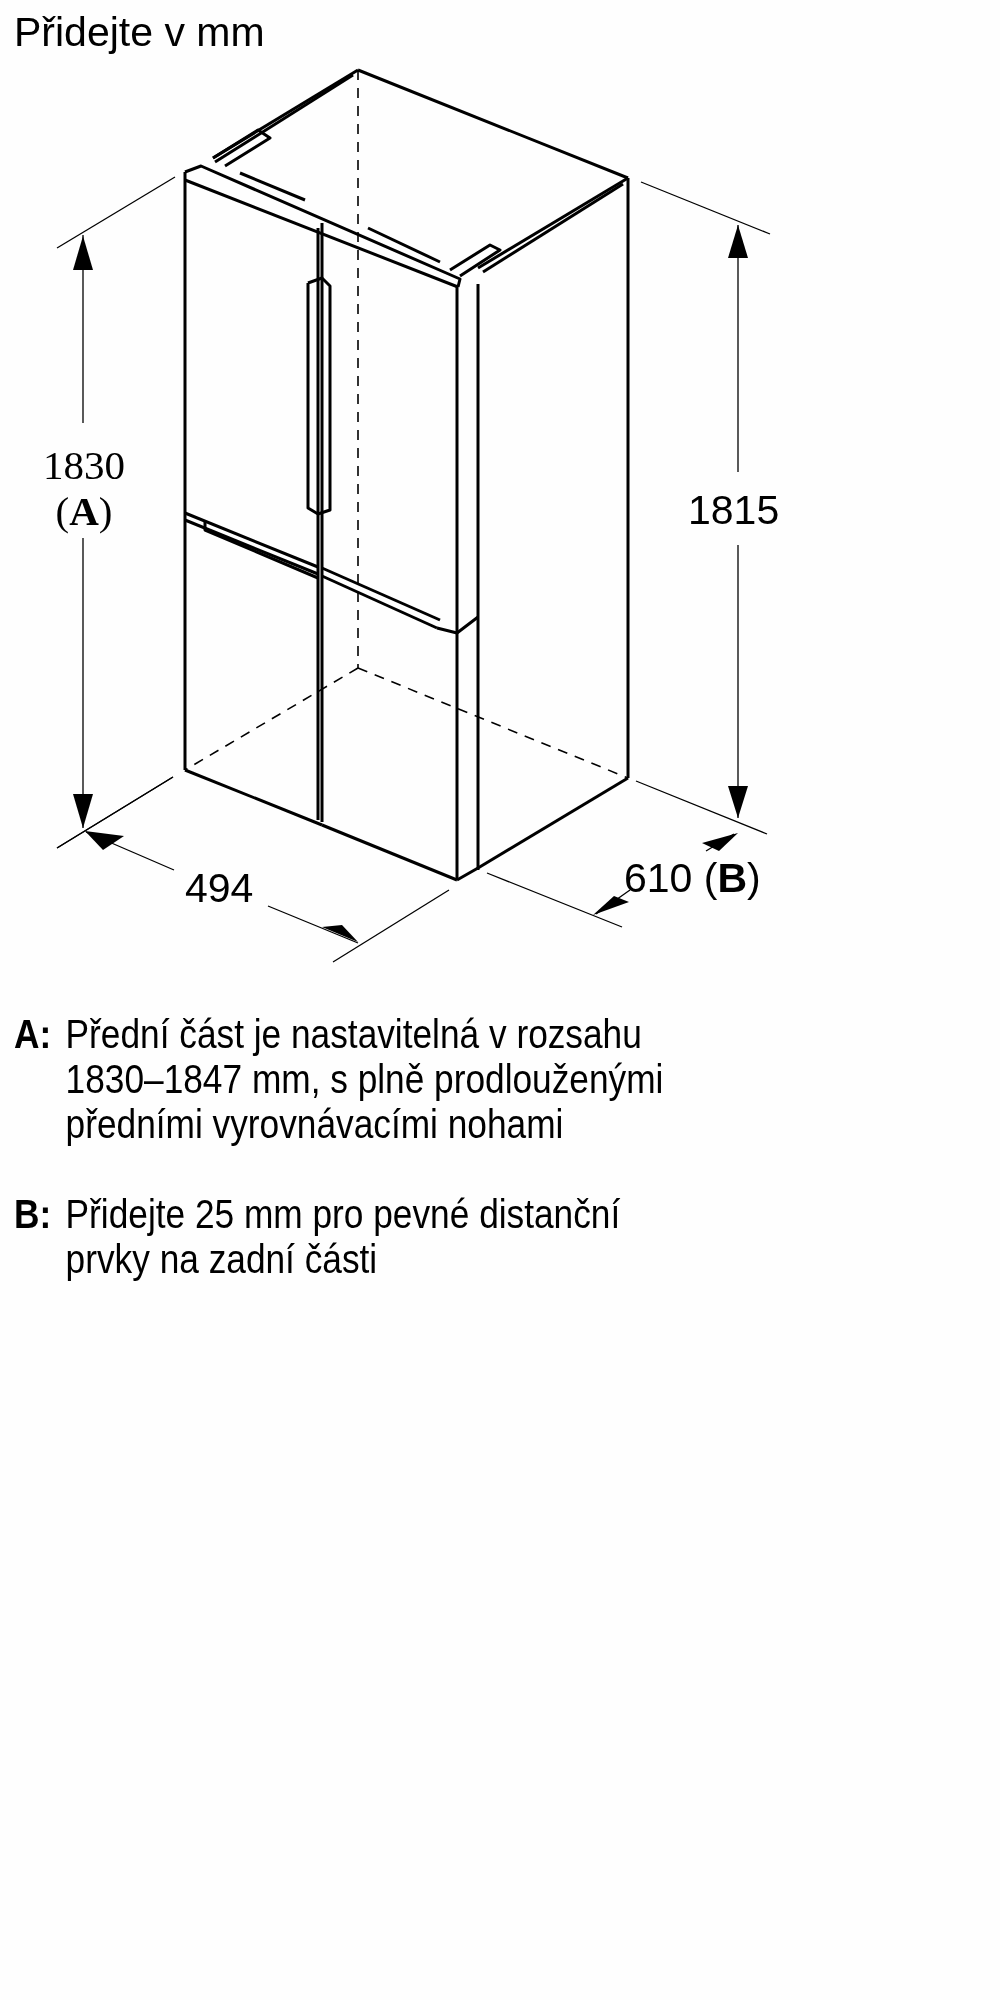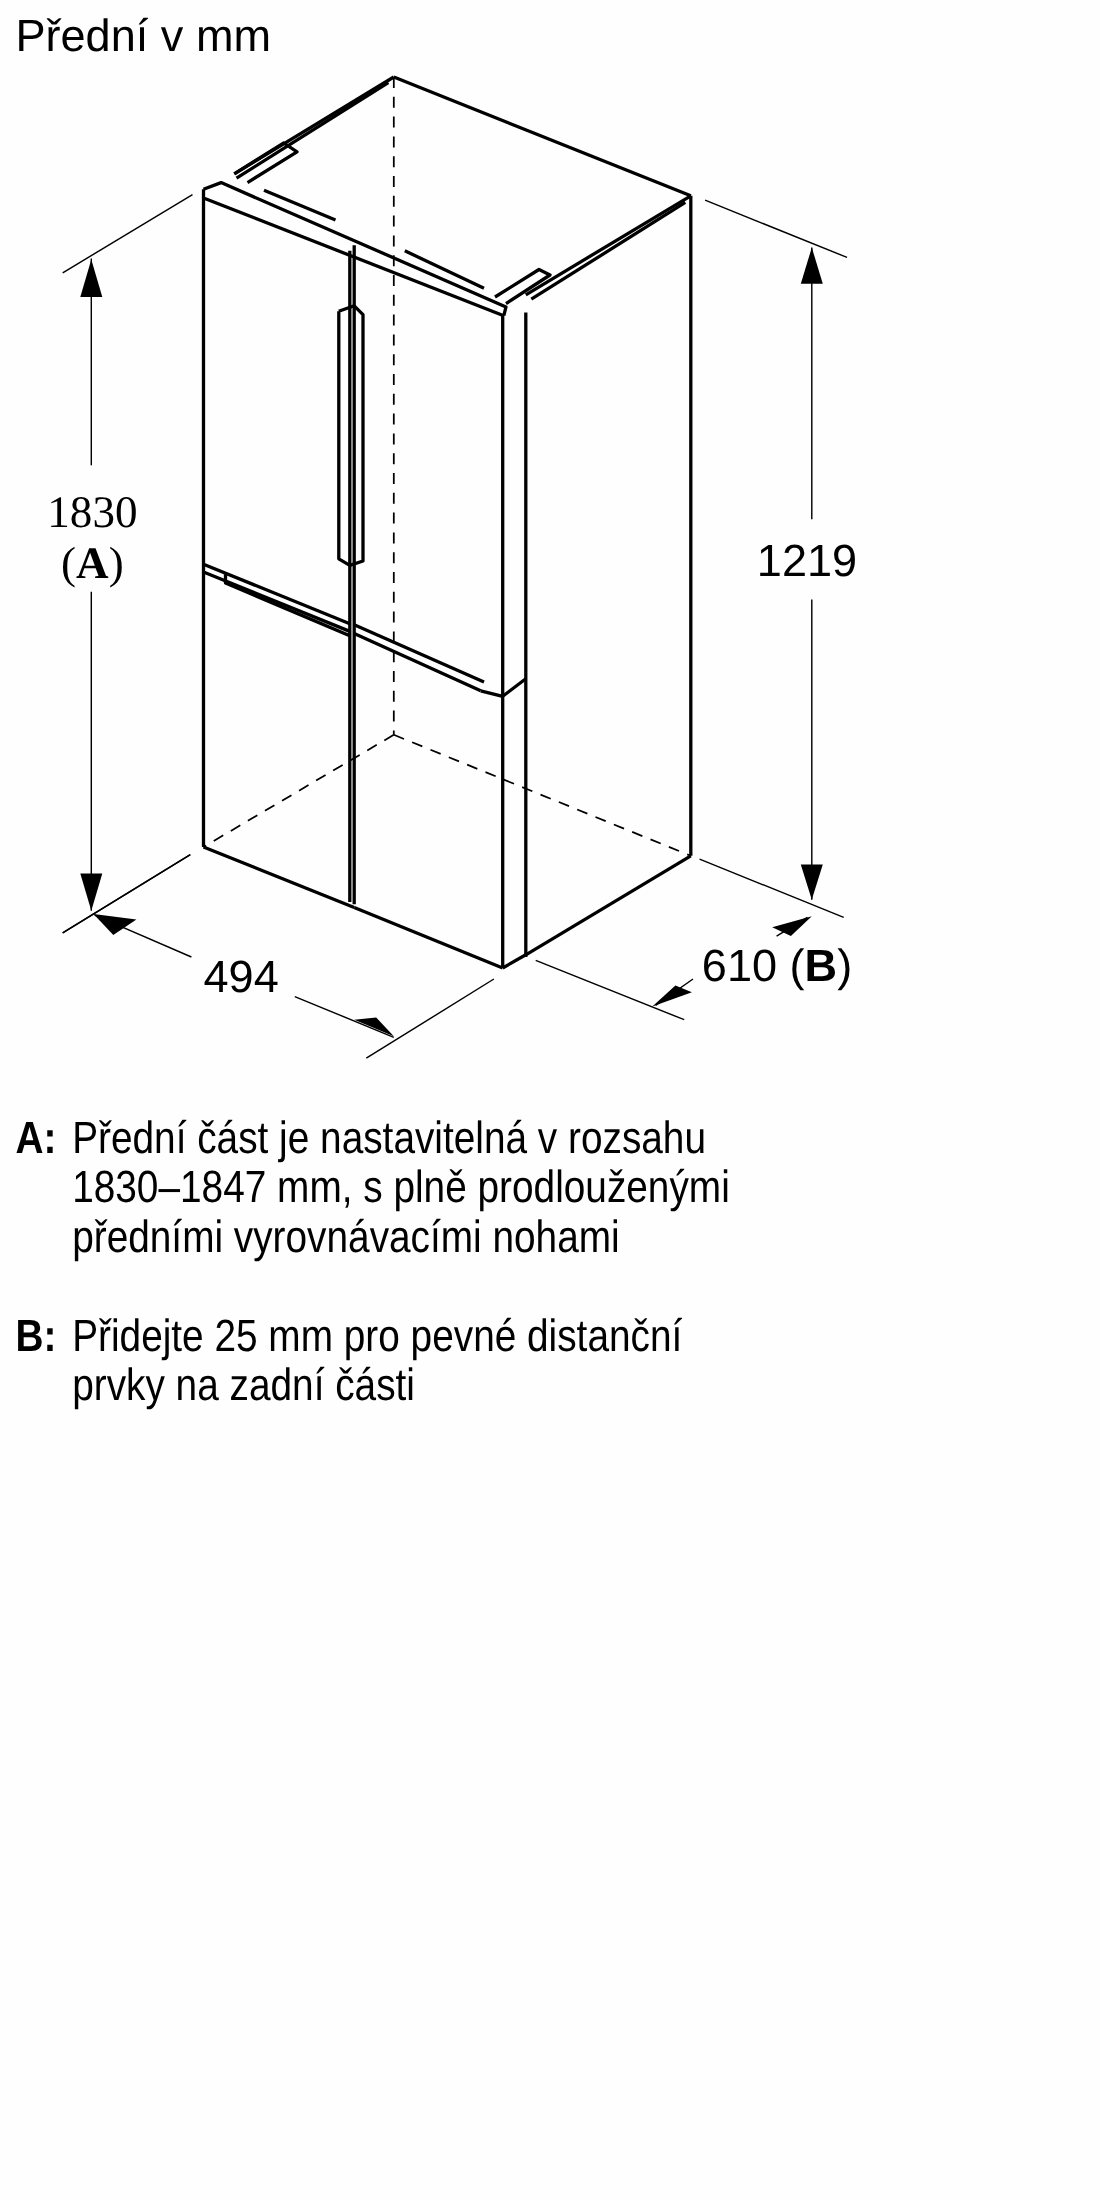--- a/index.html
+++ b/index.html
@@ -10,21 +10,21 @@
   .dim-label b { font-weight:bold; }
   .notes { position:absolute; left:14px; top:1012px; width:980px; }
   .note { position:relative; padding-left:60px; font-size:41px; line-height:45px; margin-bottom:45px; transform-origin:left top; }
   .note .key { position:absolute; left:0; top:0; font-weight:bold; }
   .note .text { display:block; }
   .line { display:block; }
 </style>
 </head>
 <body>
 
-<div class="title">Přední v mm</div>
+<div class="title">Přidejte v mm</div>
 
 <svg class="drawing" width="1000" height="1000" viewBox="0 0 1000 1000" xmlns="http://www.w3.org/2000/svg">
   <g fill="none" stroke="#000" stroke-width="3" stroke-linejoin="round">
 
     <line x1="358" y1="70" x2="628" y2="178"></line>
 
     <line x1="358" y1="70" x2="213" y2="158"></line>
     <line x1="353" y1="75" x2="215" y2="162"></line>
 
     <line x1="628" y1="178" x2="628" y2="778"></line>
@@ -114,28 +114,28 @@
     <polygon points="738,833 702,843 719,851"></polygon>
   </g>
 </svg>
 
 <div class="dim-label" style="left:33px; top:442px; text-align:center; width:102px;font-family:Liberation Serif, serif;">
   <span>1830</span><br>
   <span>(</span><b>A</b><span>)</span>
 </div>
 
 <div class="dim-label" style="left:688px; top:487px;">
-  <span>1219</span>
+  <span>1815</span>
 </div>
 
 <div class="dim-label" style="left:185px; top:865px;">
   <span>494</span>
 </div>
 
-<div class="dim-label" style="left:638px; top:855px;">
+<div class="dim-label" style="left:624px; top:855px;">
   <span>610</span><span> (</span><b>B</b><span>)</span>
 </div>
 
 <div class="notes">
   <div class="note" style="transform:scaleX(0.86);">
     <span class="key">A:</span>
     <span class="text">
       <span class="line">Přední část je nastavitelná v rozsahu</span>
       <span class="line">1830–1847 mm, s plně prodlouženými</span>
       <span class="line">předními vyrovnávacími nohami</span>

